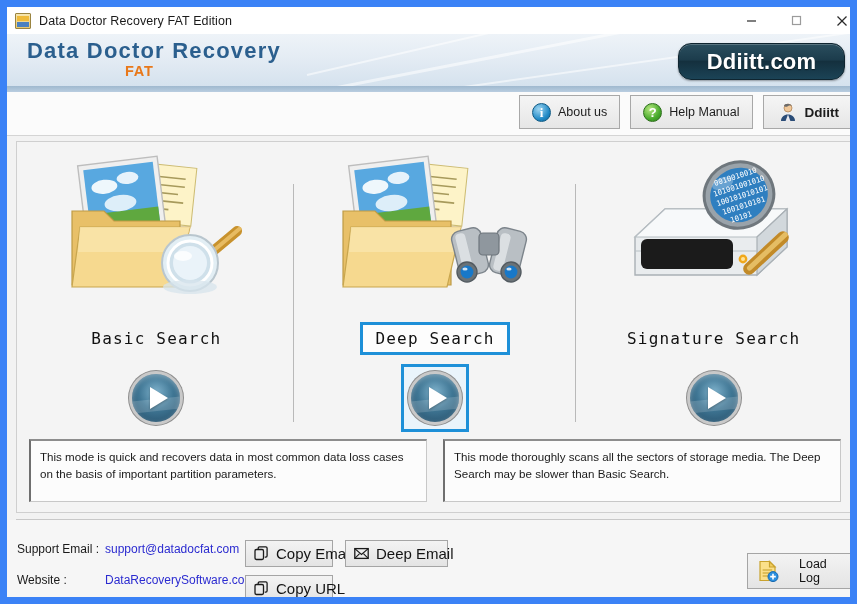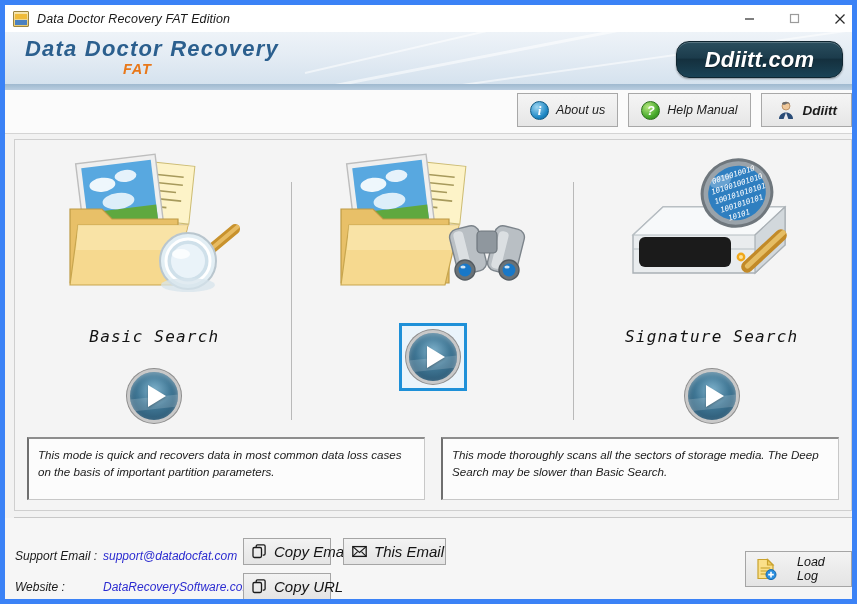--- a/index.html
+++ b/index.html
@@ -11,24 +11,23 @@
     height: 604px;
     overflow: hidden;
     font-family: "Liberation Sans", sans-serif;
     background: #f0f0f0;
   }
   .app {
     position: relative;
     width: 857px;
     height: 604px;
     box-sizing: border-box;
-    border: 5px solid #3b82f6;
+    border: 7px solid #3b82f6;
     background: #f2f2f2;
     overflow: hidden;
-    font-style: italic;
   }
 
   
   .titlebar {
     position: absolute;
     left: 0; top: 0;
     width: 857px;
     height: 27px;
     background: #ffffff;
     border-bottom: 1px solid #e6e6e6;
@@ -350,21 +349,20 @@
     background: #f6f6f6;
   }
   .contact {
     position: absolute;
     left: 10px; top: 22px;
     font-size: 12px;
     color: #1a1a1a;
   }
   .contact-row {
     display: flex;
-    align-items: center;
     height: 31px;
   }
   .contact-label { width: 88px; }
   .contact-value {
     color: #2b2bd0;
   }
   .fbtns {
     position: absolute;
     left: 238px; top: 20px;
     display: grid;
@@ -545,20 +543,21 @@
                 <circle cx="14" cy="49" r="10" fill="#6a7277" stroke="#525a60" stroke-width="1.4"></circle>
                 <circle cx="14" cy="49" r="6.4" fill="#1878c8"></circle>
                 <circle cx="58" cy="49" r="10" fill="#6a7277" stroke="#525a60" stroke-width="1.4"></circle>
                 <circle cx="58" cy="49" r="6.4" fill="#1878c8"></circle>
                 <ellipse cx="12" cy="46" rx="2.6" ry="1.6" fill="#ffffff" opacity="0.8"></ellipse>
                 <ellipse cx="56" cy="46" rx="2.6" ry="1.6" fill="#ffffff" opacity="0.8"></ellipse>
               </g>
             </g>
           </svg>
         </div>
+        <div class="card-label">Deep Search</div>
         <div class="play-wrap">
           <div class="playbtn">
             <div class="playtri"></div>
           </div>
         </div>
       </div>
 
       <div class="card">
         <div class="card-art">
           <svg width="190" height="160" viewBox="0 0 190 160" aria-hidden="true">
@@ -626,21 +625,21 @@
         <span>Copy Email</span>
       </div>
       <div class="fbtn">
         <span class="fic">
           <svg width="15" height="15" viewBox="0 0 15 15" aria-hidden="true">
             <rect x="0.8" y="2.6" width="13.4" height="9.8" fill="none" stroke="#1a1a1a" stroke-width="1.3"></rect>
             <path d="M0.8 2.6 L7.5 8.4 L14.2 2.6" fill="none" stroke="#1a1a1a" stroke-width="1.2"></path>
             <path d="M0.8 12.4 L5.6 7.6 M14.2 12.4 L9.4 7.6" fill="none" stroke="#1a1a1a" stroke-width="1.1"></path>
           </svg>
         </span>
-        <span>This Email</span>
+        <span>Deep Email</span>
       </div>
       <div class="fbtn">
         <span class="fic">
           <svg width="15" height="15" viewBox="0 0 15 15" aria-hidden="true">
             <rect x="1" y="3.5" width="8.5" height="10" rx="1.4" fill="none" stroke="#1a1a1a" stroke-width="1.3"></rect>
             <path d="M4.2 3.2V2.2a1.3 1.3 0 0 1 1.3-1.3h6.3a1.3 1.3 0 0 1 1.3 1.3v7.6a1.3 1.3 0 0 1-1.3 1.3h-1" fill="none" stroke="#1a1a1a" stroke-width="1.3"></path>
           </svg>
         </span>
         <span>Copy URL</span>
       </div>

